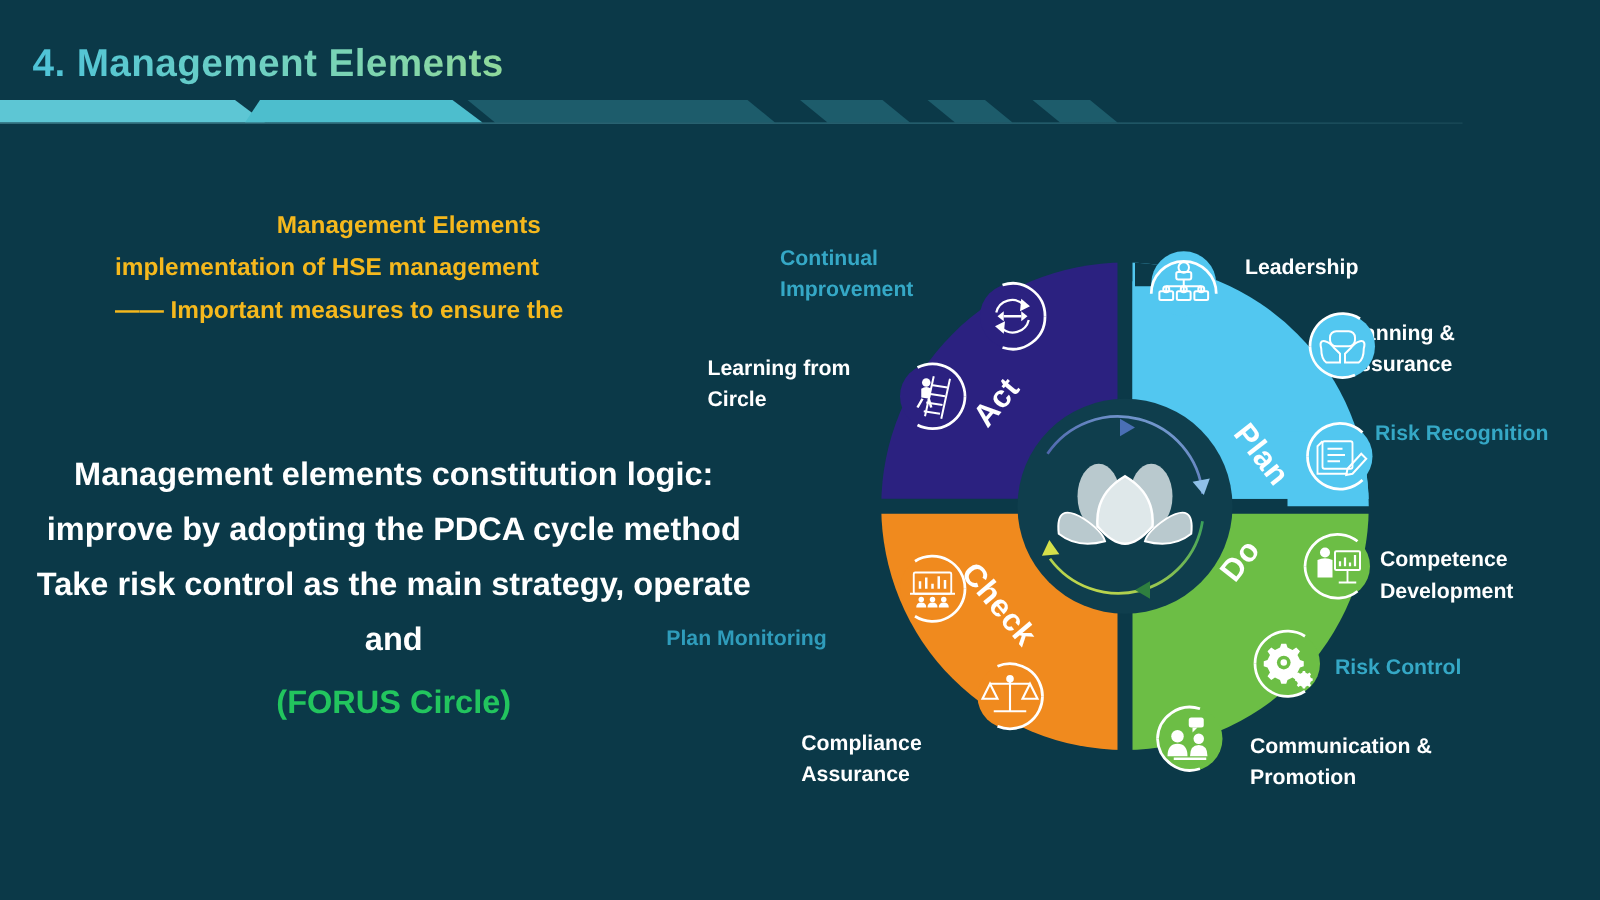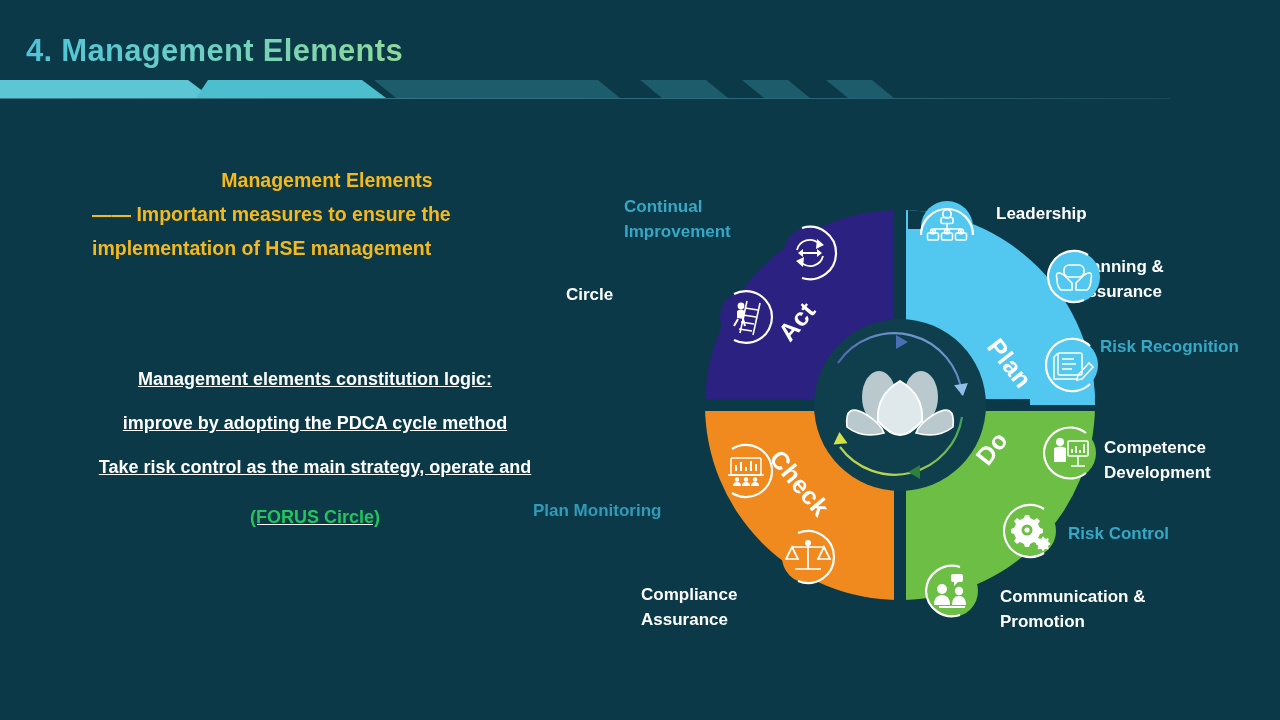--- a/index.html
+++ b/index.html
@@ -25,21 +25,21 @@
   #title-deco{position:absolute;left:0;top:78px;width:1180px;height:22px;}
   #title-rule{position:absolute;left:0;top:98px;width:1170px;height:1px;
     background:linear-gradient(90deg,#3d7e8c 0%,#2a6675 70%,#1a4a58 100%);}
   #lead-block{position:absolute;left:92px;top:163px;width:470px;
     font-size:19.5px;font-weight:bold;line-height:34px;color:#f5b81d;}
   #lead-l1{text-align:center;}
   #lead-l2{text-align:left;}
   #lead-l3{text-align:left;}
 
   #logic-block{position:absolute;left:10px;top:357px;width:610px;
-    font-size:18px;font-weight:bold;color:#ffffff;line-height:44px;text-decoration:underline;}
+    font-size:26px;font-weight:bold;color:#ffffff;line-height:44px;}
   #logic-l1{text-align:center;}
   #logic-l2{text-align:center;}
   #logic-l3{text-align:center;}
   #logic-l4{text-align:center;color:#22c55e;margin-top:6px;}
 
   
   .dlabel{position:absolute;font-size:17px;font-weight:bold;line-height:25px;}
   .lb-white{color:#ffffff;}
   #lbl-continual{left:624px;top:194px;width:170px;color:#35a8c6;}
   #lbl-learning{left:566px;top:282px;width:190px;}
@@ -71,36 +71,37 @@
     <polygon points="208,2 362,2 386,20 196,20" fill="#4dbecd"></polygon>
     <polygon points="374,2 598,2 620,20 396,20" fill="#1d5c6b"></polygon>
     <polygon points="640,2 706,2 728,20 662,20" fill="#1d5c6b"></polygon>
     <polygon points="742,2 788,2 810,20 764,20" fill="#1d5c6b"></polygon>
     <polygon points="826,2 872,2 894,20 848,20" fill="#1d5c6b"></polygon>
   </svg>
   <div id="title-rule"></div>
 
   <div id="lead-block">
     <div id="lead-l1">Management Elements</div>
+    <div id="lead-l3">implementation of HSE management</div>
     <div id="lead-l2">—— Important measures to ensure the</div>
-    <div id="lead-l3">implementation of HSE management</div>
   </div>
 
   <div id="logic-block">
     <div id="logic-l1">Management elements constitution logic:</div>
     <div id="logic-l3">improve by adopting the PDCA cycle method</div>
     <div id="logic-l2">Take risk control as the main strategy, operate and</div>
     <div id="logic-l4">(FORUS Circle)</div>
   </div>
 
   <div class="dlabel" id="lbl-continual">
     <div>Continual</div>
     <div>Improvement</div>
   </div>
   <div class="dlabel lb-white" id="lbl-learning">
+    <div>Learning from</div>
     <div>Circle</div>
   </div>
   <div class="dlabel lb-white" id="lbl-leadership">Leadership</div>
   <div class="dlabel lb-white" id="lbl-planning">
     <div>Planning &amp;</div>
     <div>Assurance</div>
   </div>
   <div class="dlabel" id="lbl-riskrecog">Risk Recognition</div>
   <div class="dlabel lb-white" id="lbl-competence">
     <div>Competence</div>

